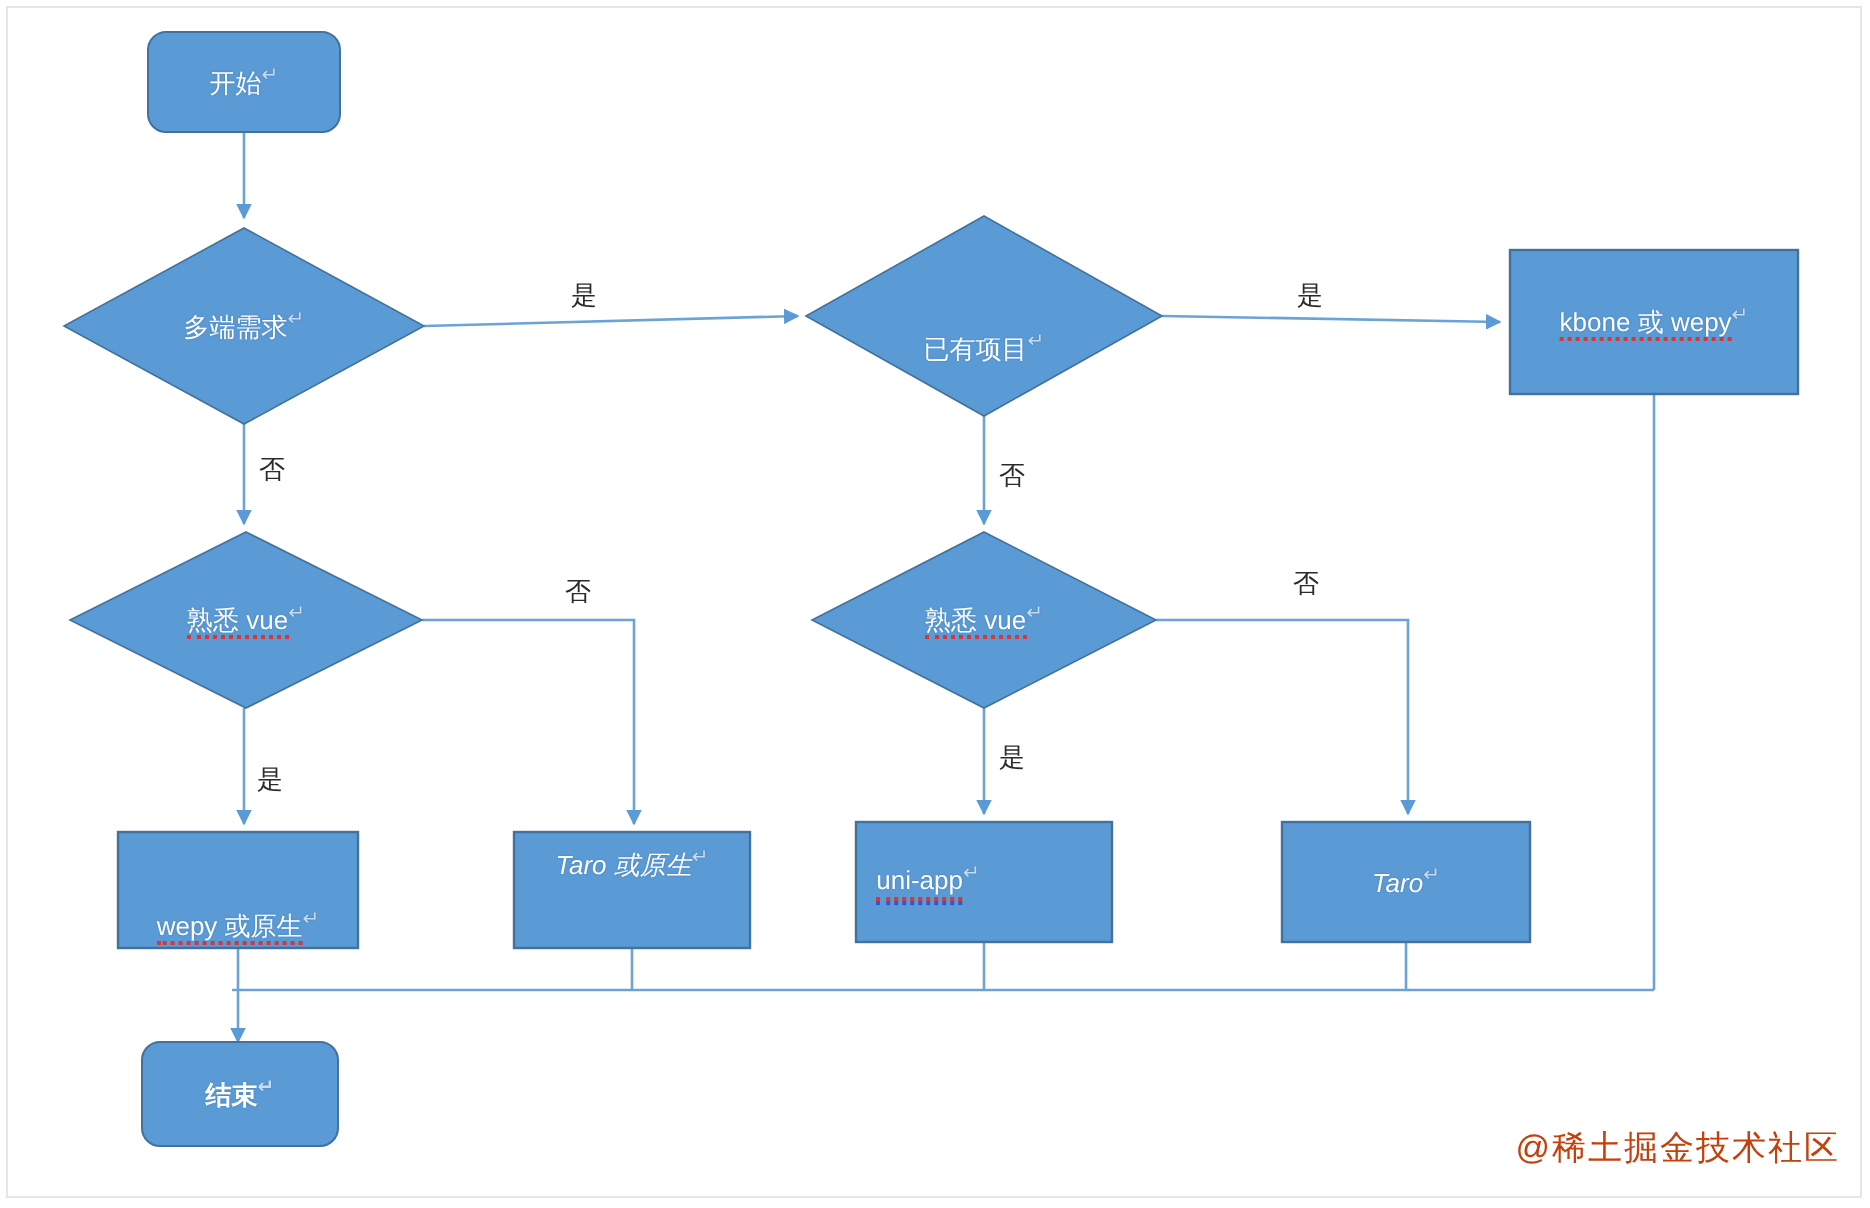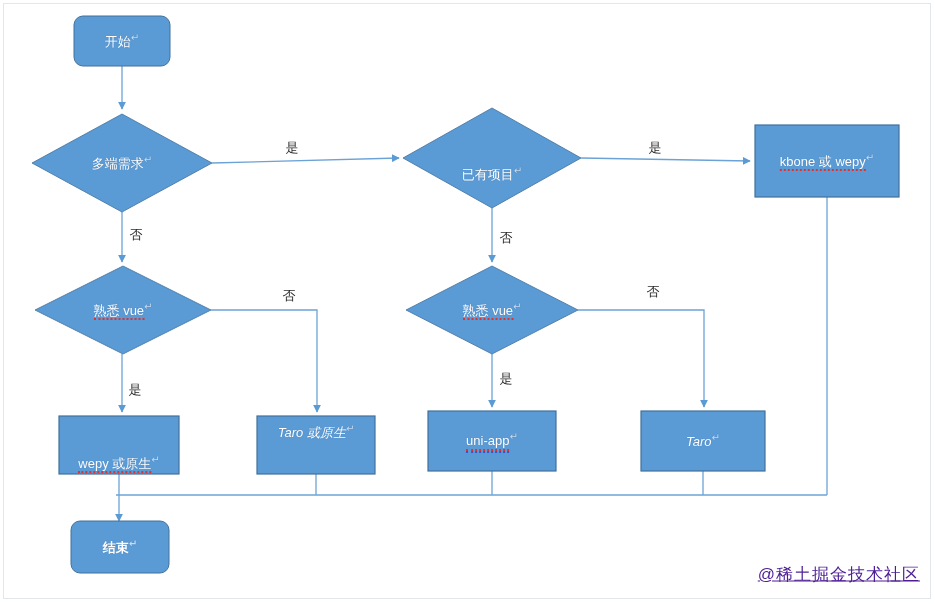--- a/index.html
+++ b/index.html
@@ -71,27 +71,26 @@
   .edge-label {
     position: absolute;
     color: #2b2b2b;
     font-size: 13px;
     white-space: nowrap;
     transform: translate(-50%, -50%);
     pointer-events: none;
   }
   .watermark {
     position: absolute;
-    color: #4c1d95;
+    color: #c2410c;
     font-size: 17px;
     letter-spacing: 1px;
     white-space: nowrap;
     transform: translate(-100%, -50%);
     pointer-events: none;
-    text-decoration: underline;
   }
 </style>
 </head>
 <body>
 
 <div id="canvas">
 
   <div id="frame"></div>
 
   <svg class="layer" viewBox="0 0 935 604" xmlns="http://www.w3.org/2000/svg">
@@ -185,21 +184,21 @@
   </div>
 
   <div class="node-label" style="left:119px; top:463px;">
     <span class="sp-red">wepy 或原生</span><span class="mark">↵</span>
   </div>
 
   <div class="node-label" style="left:316px; top:432px;font-style:italic;">
     <span>Taro 或原生</span><span class="mark">↵</span>
   </div>
 
-  <div class="node-label" style="left:492px; top:441px;">
+  <div class="node-label" style="left:464px; top:441px;">
     <span class="sp-red sp-stack">uni-app</span><span class="mark">↵</span>
   </div>
 
   <div class="node-label" style="left:703px; top:441px;font-style:italic;">
     <span>Taro</span><span class="mark">↵</span>
   </div>
 
   <div class="node-label" style="left:120px; top:547px;font-weight:bold;">
     <span>结束</span><span class="mark">↵</span>
   </div>

